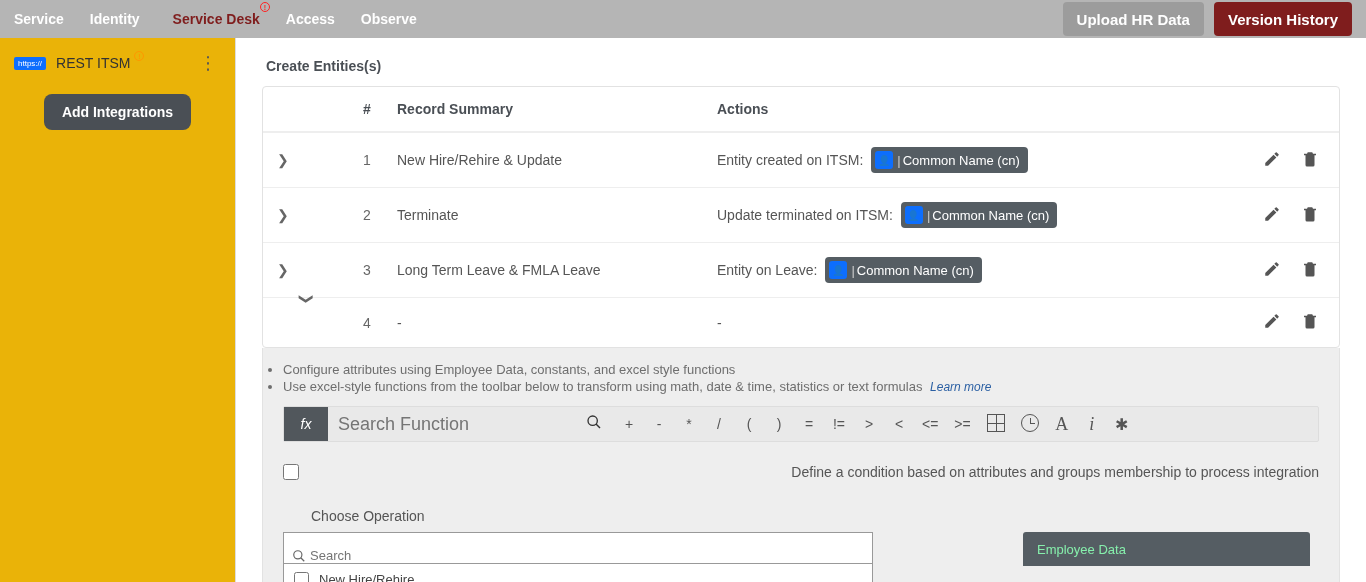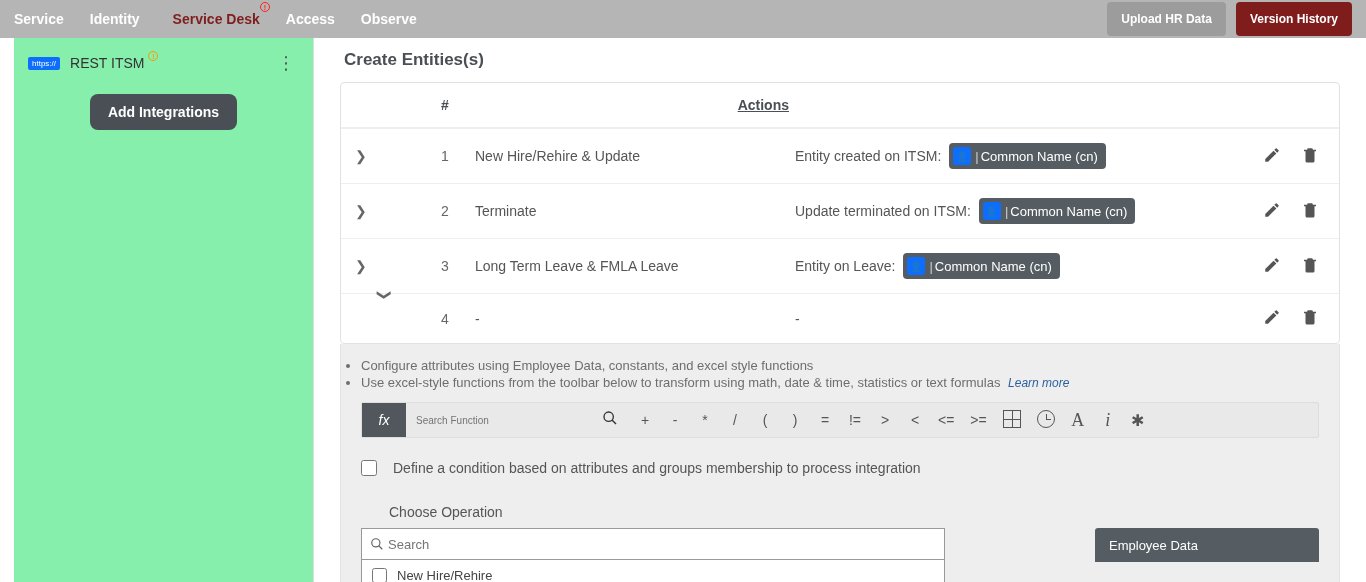--- a/index.html
+++ b/index.html
@@ -21,34 +21,33 @@
   .topbar .tab.active { color: #7f1d1d; margin-left: 7px; }
   .topbar .tab .warn-sup {
     position: absolute; top: 1px; right: -10px;
     width: 10px; height: 10px; border: 1.5px solid #ff2222; border-radius: 50%;
     display: inline-flex; align-items:center; justify-content:center;
   }
   .topbar .tab .warn-sup::after { content:"!"; color:#ff2222; font-size:7px; font-weight:bold; line-height:1; }
 
   .topbar .spacer { flex: 1; }
   .topbar .btn {
-    height: 34px; padding: 0 14px; border-radius: 4px; font-size: 12px; font-weight: bold;
+    height: 34px; padding: 0 14px; border-radius: 4px; font-size: 15px; font-weight: bold;
     display: inline-flex; align-items: center; cursor: pointer; border:none; color:#fff;
   }
   .topbar .btn.gray { background: #9c9c9c; margin-right: 10px; }
   .topbar .btn.dark { background: #7f1d1d; }
 
   
   .main { display: flex; height: calc(582px - 38px); }
 
   
   .sidebar {
-    width: 300px; background: #86efac; padding: 14px 14px; border-right: 1px solid #ddd;
+    width: 236px; background: #eab308; padding: 14px 14px; border-right: 1px solid #ddd;
     position:relative;
-    margin-left:14px;
   }
   .integration-row {
     display:flex; align-items:center; justify-content:space-between; margin-bottom:20px;
   }
   .integration-row .left { display:flex; align-items:center; gap:10px; }
   .integration-badge {
     background:#0d6efd; color:#fff; font-size:8px; padding:2px 4px; border-radius:2px;
   }
   .integration-name { font-size:14px; color:#333; position:relative; padding-right:12px;}
   .integration-name .warn-sup {
@@ -58,39 +57,39 @@
   }
   .integration-name .warn-sup::after { content:"!"; color:#ff9800; font-size:7px; font-weight:bold; line-height:1;}
   .kebab { font-size:18px; color:#555; cursor:pointer; padding:0 4px;}
   .add-integrations {
     display:block; margin:0 auto; background:#4a4f55; color:#fff; font-weight:bold;
     font-size:14px; border:none; border-radius:8px; padding:10px 18px; cursor:pointer;
   }
 
   
   .content { flex:1; padding: 12px 26px 0 26px; overflow:hidden; }
-  .section-title { font-size:17px; font-weight:bold; color:#4a4f55; margin: 0 0 12px 4px; }
+  .section-title { font-size:14px; font-weight:bold; color:#4a4f55; margin: 8px 0 12px 4px; }
 
   
   .ent-table {
     background:#fff; border:1px solid #e2e2e2; border-radius:4px; padding-bottom:0;
   }
   .ent-header, .ent-row {
     display:grid;
     grid-template-columns: 60px 60px 320px 1fr 110px;
     align-items:center;
     padding: 14px 14px;
     font-size:14px;
   }
   .ent-header { font-weight:bold; color:#4a4f55; border-bottom:1px solid #eee;}
   .ent-row { border-top:1px solid #eee; color:#555;}
   .ent-row .chev { cursor:pointer; color:#666; font-size:14px;}
   .ent-row .num { color:#666; text-align:center;}
   .ent-header .hash { text-align:center;}
-  .ent-header .actions-h { text-align:right; padding-right:6px;text-decoration:underline;}
+  .ent-header .actions-h { text-align:left; padding-right:6px;}
   .summary { display:flex; align-items:center; gap:8px; color:#555;}
   .attr-chip {
     background:#555d63; color:#fff; border-radius:4px; display:inline-flex; align-items:center;
     padding:4px 8px 4px 4px; font-size:13px;
   }
   .attr-chip .blue-sq {
     width:18px; height:18px; background:#0d6efd; border-radius:3px; margin-right:4px;
     display:inline-flex; align-items:center; justify-content:center; color:#fff; font-size:10px;
   }
   .attr-chip .bar { color:#cfcfcf; margin-right:2px;}
@@ -110,59 +109,59 @@
   .fx-bar {
     margin-top:12px; display:flex; align-items:center;
     background:#e9e9e9; border:1px solid #ddd; border-radius:2px;
     height:36px;
   }
   .fx-badge {
     width:44px; height:100%; background:#51575c; color:#fff; font-style:italic;
     display:flex; align-items:center; justify-content:center; font-size:14px;
   }
   .fx-search {
-    flex: 0 0 190px; border:none; height:100%; padding:0 10px; font-size:10px;
+    flex: 0 0 190px; border:none; height:100%; padding:0 10px; font-size:18px;
     background:#e9e9e9; color:#0369a1; outline:none;
   }
   .fx-search-icon { width:28px; text-align:center; color:#444; font-size:16px; cursor:pointer;}
   .fx-ops { display:flex; align-items:center; gap:16px; padding:0 14px; color:#555; font-size:14px;}
   .fx-ops span { cursor:pointer; min-width:14px; text-align:center;}
   .fx-iconbox { width:18px; height:18px; border:1.4px solid #555; display:inline-block; position:relative;}
   .fx-iconbox::before, .fx-iconbox::after { content:""; position:absolute; background:#555;}
   .fx-iconbox::before { left:50%; top:0; bottom:0; width:1px;}
   .fx-iconbox::after { top:50%; left:0; right:0; height:1px;}
   .fx-clock { width:18px;height:18px;border:1.4px solid #555;border-radius:50%; display:inline-block; position:relative;}
   .fx-clock::before{content:"";position:absolute;left:50%;top:20%;width:1px;height:40%;background:#555;}
   .fx-clock::after{content:"";position:absolute;left:50%;top:50%;width:30%;height:1px;background:#555;}
   .fx-A { font-family: "Times New Roman", serif; font-size:18px; }
   .fx-info { font-family: "Times New Roman", serif; font-style:italic; font-size:18px;}
   .fx-cog { font-size:16px; }
 
   
-  .cond-row { margin-top:22px; display:flex; align-items:center; gap:16px; font-size:14px; color:#555;}
+  .cond-row { margin-top:22px; display:flex; align-items:center; gap:16px; font-size:14px; color:#555;justify-content:space-between;}
   .cond-row input[type=checkbox]{ width:16px; height:16px; }
 
   
   .choose-op { margin-top:28px; }
   .choose-op-label { font-size:14px; color:#555; margin-bottom:8px;margin-left:28px;}
   .op-area { display:flex; gap:150px; align-items:flex-start;}
   .op-left { width:590px;}
   .op-search {
-    width:100%; height:32px; border:1px solid #999; display:flex; align-items:center; padding:0 8px;
+    width:100%; height:32px; border:1px solid #999; display:flex; align-items:flex-end; padding:0 8px;
     font-size:13px; color:#777; background:#fff;
   }
   .op-search svg { margin-right:4px;}
   .op-search input { border:none; outline:none; flex:1; font-size:13px;}
   .op-option {
     width:100%; border:1px solid #999; border-top:none; padding:8px 10px; display:flex; align-items:center; gap:10px;
     font-size:13px; color:#444; background:#fff;
   }
   .op-option input[type=checkbox]{width:15px;height:15px;}
   .emp-data-header {
-    width:226px; height:34px; background:#555d63; color:#ffffff; display:flex; align-items:center;
+    width:287px; height:34px; background:#555d63; color:#86efac; display:flex; align-items:center;
     padding:3px 14px; font-size:13px; border-radius:3px 3px 0 0;
   }
 
   
   .icon svg { width:18px; height:18px; fill:#555; }
 </style>
 </head>
 <body>
 
 <div class="topbar">
@@ -197,20 +196,21 @@
     <button class="add-integrations">Add Integrations</button>
   </div>
 
   <div class="content">
     <div class="section-title">Create Entities(s)</div>
 
     <div class="ent-table">
       <div class="ent-header">
         <div></div>
         <div class="hash">#</div>
+        <div>Record Summary</div>
         <div class="actions-h">Actions</div>
       </div>
 
       <div class="ent-row">
         <div class="chev">❯</div>
         <div class="num">1</div>
         <div>New Hire/Rehire &amp; Update</div>
         <div class="summary">
           <span>Entity created on ITSM:</span>
           <span class="attr-chip">

